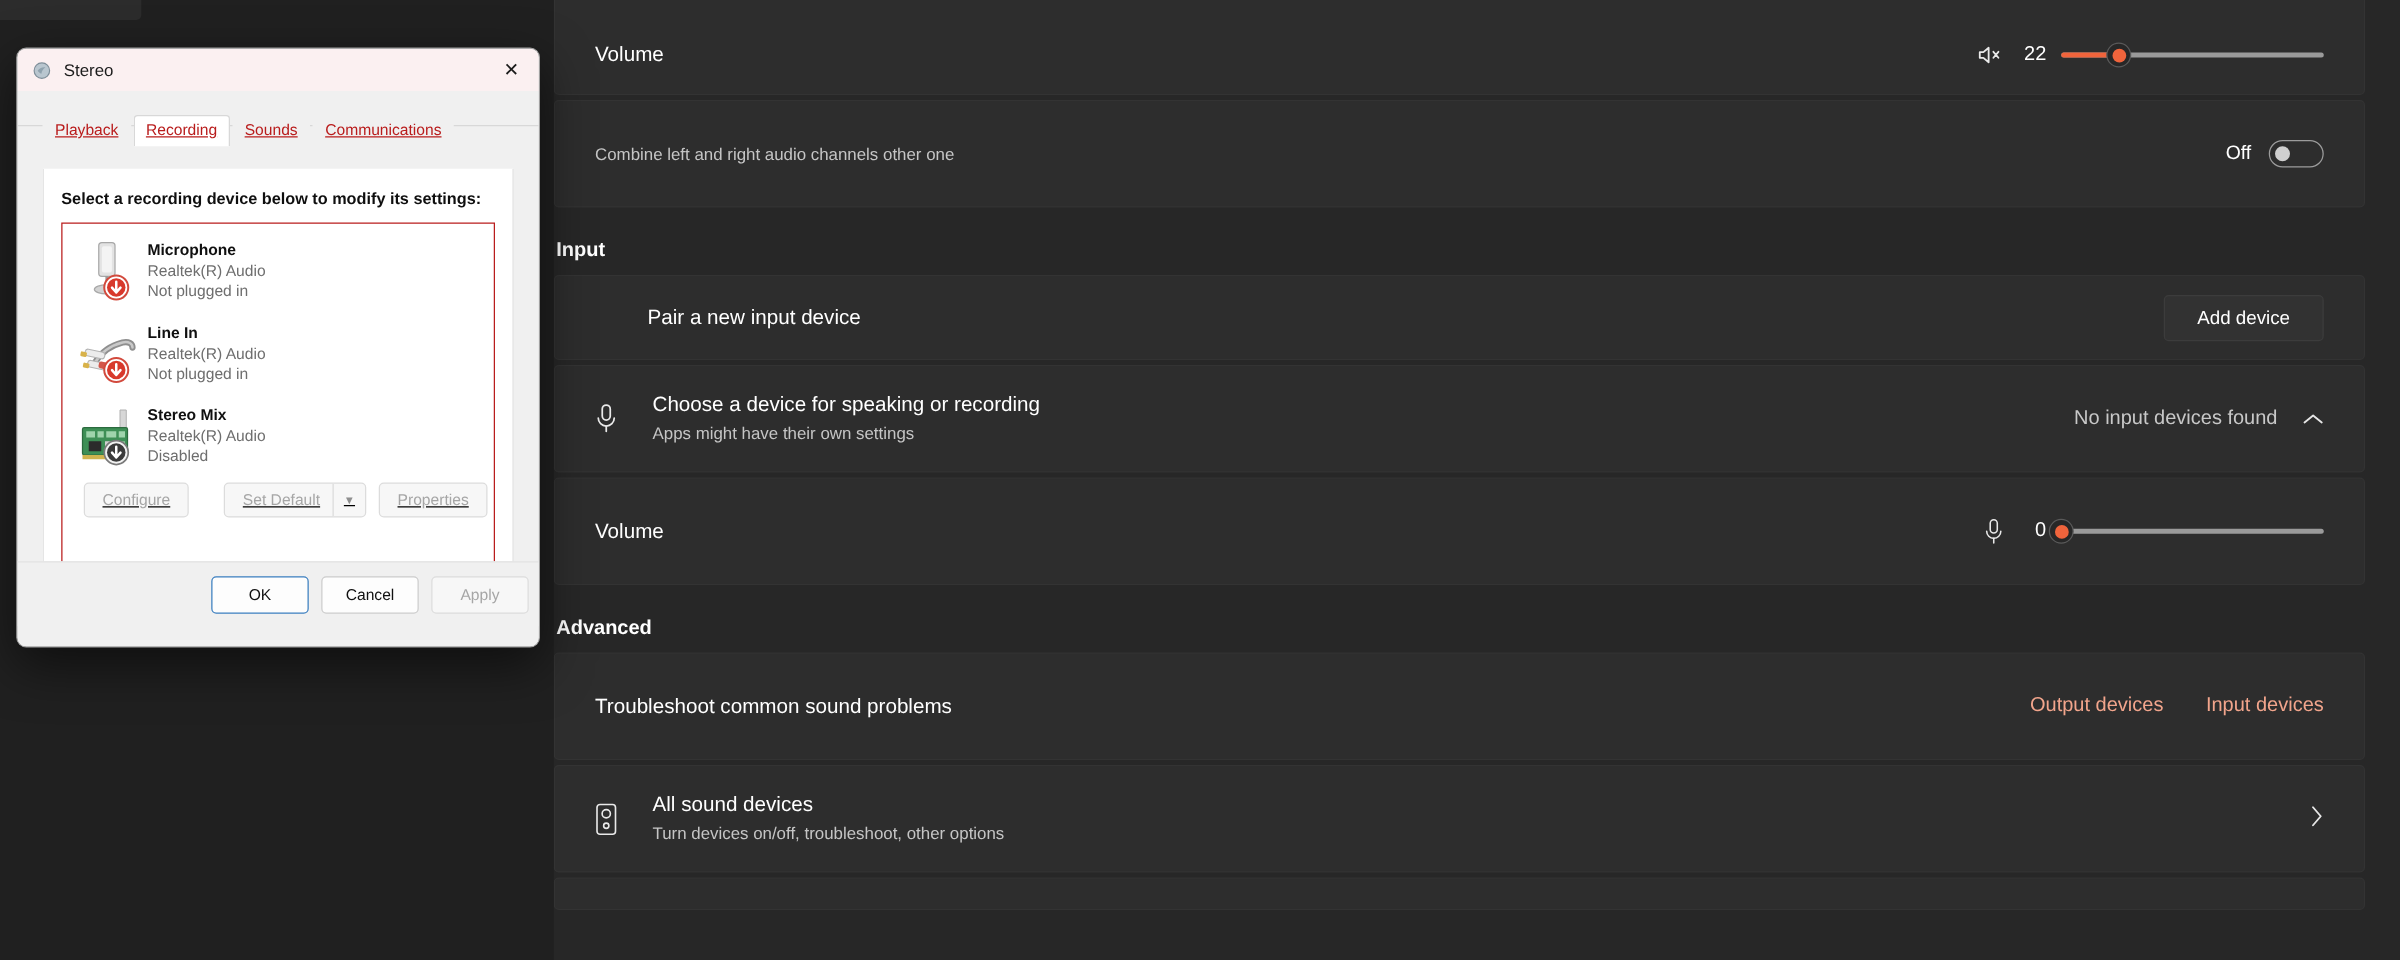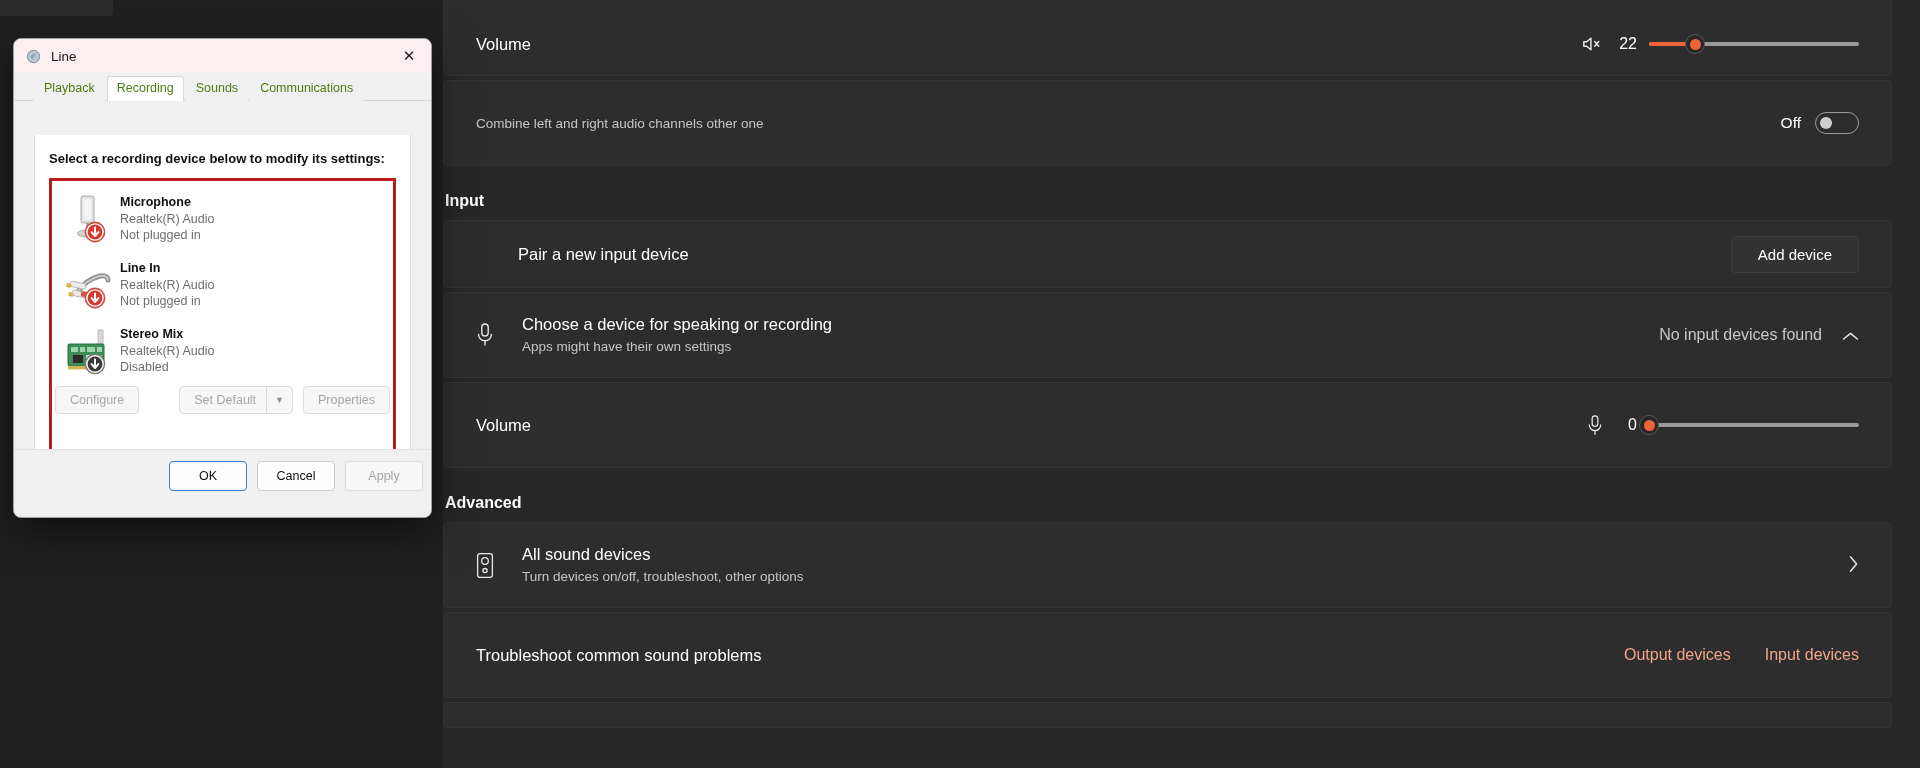--- a/index.html
+++ b/index.html
@@ -145,57 +145,57 @@
   .dlg-body {
     position: absolute; left: 0; right: 0; top: 34px; bottom: 0;
     background: #f0f0f0;
   }
   .tabstrip {
     display: flex; align-items: flex-end; height: 28px;
     padding: 0 0 0 20px; gap: 2px;
     border-bottom: 1px solid #d8d8d8;
   }
   .tab {
-    font-size: 12.5px; color: #4d7c0f; padding: 5px 9px 5px;
+    font-size: 12.5px; color: #b91c1c; padding: 5px 9px 5px;
     background: #f0f0f0; border: 1px solid transparent;
     border-bottom: none; cursor: pointer; line-height: 1.1;
-    position: relative; top: 1px;
+    position: relative; top: 17px; text-decoration: underline;
   }
   .tab.active {
     background: #ffffff; border-color: #d8d8d8;
     border-radius: 3px 3px 0 0;
   }
   .tabpanel {
     position: absolute; left: 20px; right: 20px; top: 62px; bottom: 60px;
     background: #ffffff; border: 1px solid #dcdcdc; border-top: none;
     border-radius: 0 0 4px 4px;
     padding: 16px 14px 0 14px;
   }
   .panel-caption {
     font-size: 13px; font-weight: 700; color: #0f0f0f; margin-bottom: 12px;
   }
   .device-list {
-    border: 3px solid #b91c1c; background: #ffffff; height: 286px;
+    border: 1px solid #b91c1c; background: #ffffff; height: 286px;
     overflow: hidden; padding: 5px 0 0 0;
   }
   .device {
     display: flex; align-items: flex-start; padding: 6px 8px 6px 12px;
     cursor: pointer;
   }
   .dev-icon { position: relative; width: 56px; height: 54px; flex: 0 0 auto; }
   .dev-text { padding-top: 3px; }
   .dev-name { font-size: 12.5px; font-weight: 700; color: #101010; line-height: 1.25; }
   .dev-line { font-size: 12.5px; color: #6e6e6e; line-height: 1.3; }
 
   .dlg-actions {
     position: absolute; left: 20px; right: 20px; bottom: 0; height: 60px;
   }
   .actions-row {
-    position: absolute; left: 0; right: 0; top: -10px;
-    display: flex; align-items: center;
+    position: absolute; left: 12px; right: 0; top: -10px;
+    display: flex; align-items: center; text-decoration: underline;
   }
   .btn-win {
     background: #f5f5f5; border: 1px solid #cccccc; border-radius: 4px;
     font-size: 12.5px; color: #111; font-family: inherit;
     padding: 6px 14px; min-width: 80px; cursor: pointer;
   }
   .btn-win.disabled { color: #a6a6a6; background: #f7f7f7; border-color: #dcdcdc; cursor: default; }
   .split-btn {
     display: inline-flex; align-items: stretch;
     border: 1px solid #dcdcdc; border-radius: 4px; background: #f7f7f7;
@@ -340,65 +340,65 @@
                 </span>
             </span>
           </div>
         </div>
       </div>
 
       <div class="section-header" style="margin-top:26px;">Advanced</div>
 
       <div class="card">
         <div class="card-row tall">
+          <div class="row-texts">
+            <div class="row-title">Troubleshoot common sound problems</div>
+          </div>
+          <div class="row-spacer"></div>
+          <a class="link-accent">Output devices</a>
+          <a class="link-accent link-row-gap">Input devices</a>
+        </div>
+      </div>
+
+      <div class="card">
+        <div class="card-row tall">
           <span class="icon-slot">
             <svg width="18" height="27" viewBox="0 0 18 27" fill="none" stroke="#e9e9e9" stroke-width="1.3">
               <rect x="1.6" y="1.6" width="14.8" height="23.8" rx="2.4"></rect>
               <circle cx="9" cy="9" r="3.3"></circle>
               <circle cx="9" cy="18.6" r="2.1"></circle>
             </svg>
           </span>
           <div class="row-texts">
             <div class="row-title">All sound devices</div>
             <div class="row-sub">Turn devices on/off, troubleshoot, other options</div>
           </div>
           <div class="row-spacer"></div>
           <span class="chev">
             <svg width="11" height="18" viewBox="0 0 11 18" fill="none" stroke="#e6e6e6" stroke-width="1.5" stroke-linecap="round" stroke-linejoin="round">
                 <path d="M2.4 1.8L8.6 9l-6.2 7.2"></path>
               </svg>
           </span>
-        </div>
-      </div>
-
-      <div class="card">
-        <div class="card-row tall">
-          <div class="row-texts">
-            <div class="row-title">Troubleshoot common sound problems</div>
-          </div>
-          <div class="row-spacer"></div>
-          <a class="link-accent">Output devices</a>
-          <a class="link-accent link-row-gap">Input devices</a>
         </div>
       </div>
 
       <div class="card" style="height:26px;"></div>
 
     </div>
   </div>
 
   <div class="dialog">
     <div class="dlg-titlebar">
       <span style="display:flex;align-items:center;">
         <svg width="15" height="15" viewBox="0 0 16 16">
           <circle cx="8" cy="8" r="6.6" fill="#b9c6cf" stroke="#7e8e99" stroke-width="1"></circle>
           <path d="M4.4 8.2c1.6-2.3 3.4-3.4 6.6-3.1-2.2 1.6-3 3.1-3.4 5.6-1.4-.4-2.4-1.2-3.2-2.5z" fill="#8fa2ae"></path>
         </svg>
       </span>
-      <span class="dlg-title">Line</span>
+      <span class="dlg-title">Stereo</span>
       <button class="dlg-close">✕</button>
     </div>
 
     <div class="dlg-body">
       <div class="tabstrip">
         <div class="tab">Playback</div>
         <div class="tab active">Recording</div>
         <div class="tab">Sounds</div>
         <div class="tab">Communications</div>
       </div>

